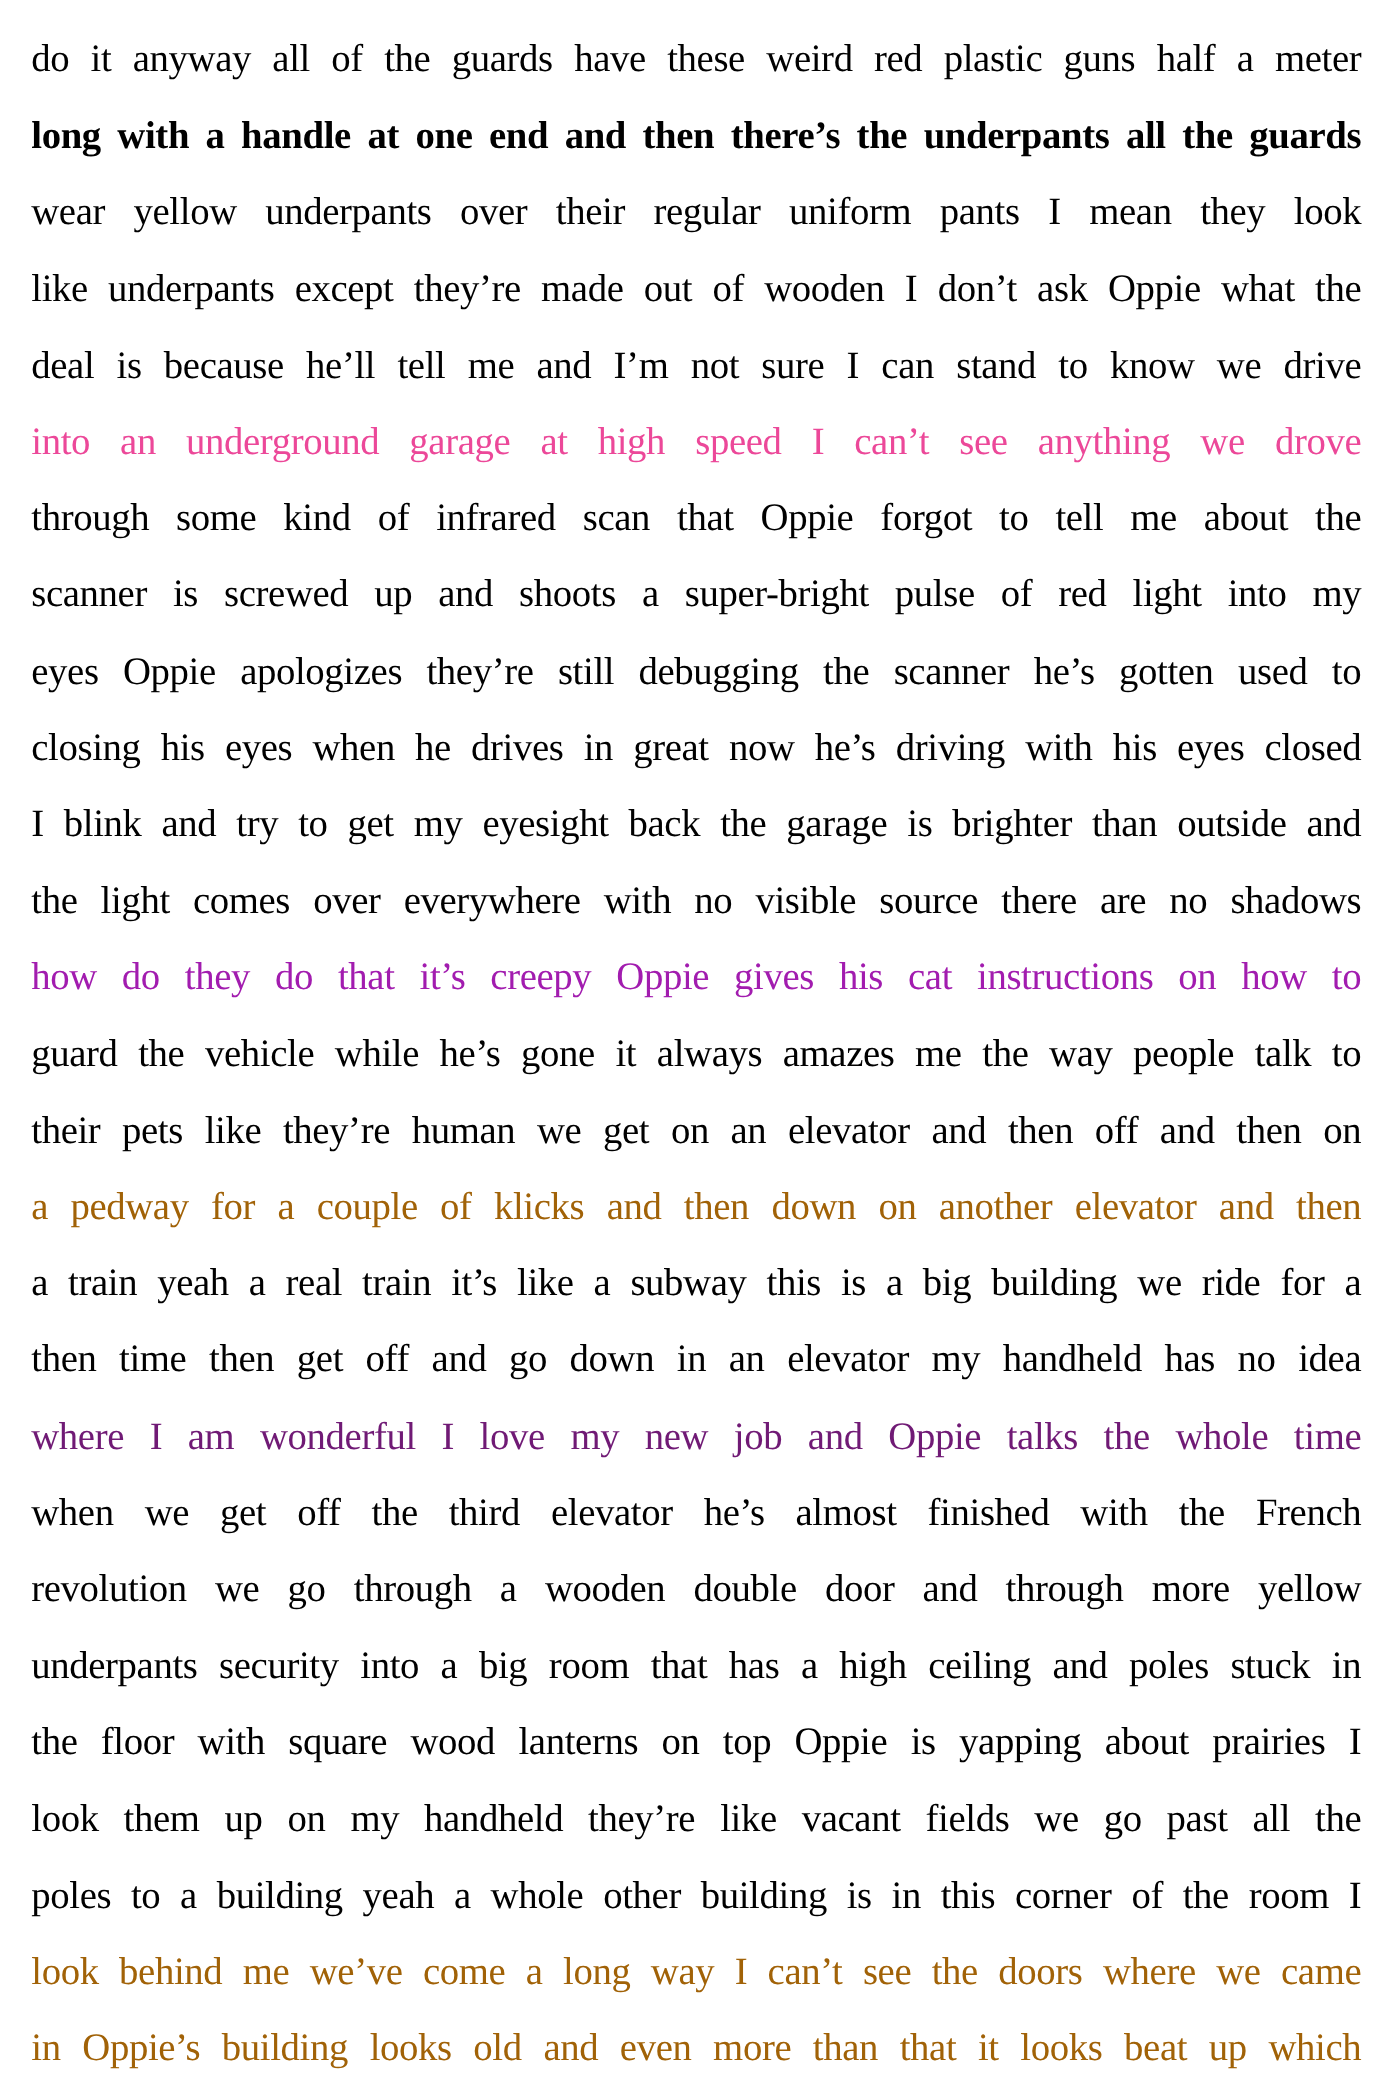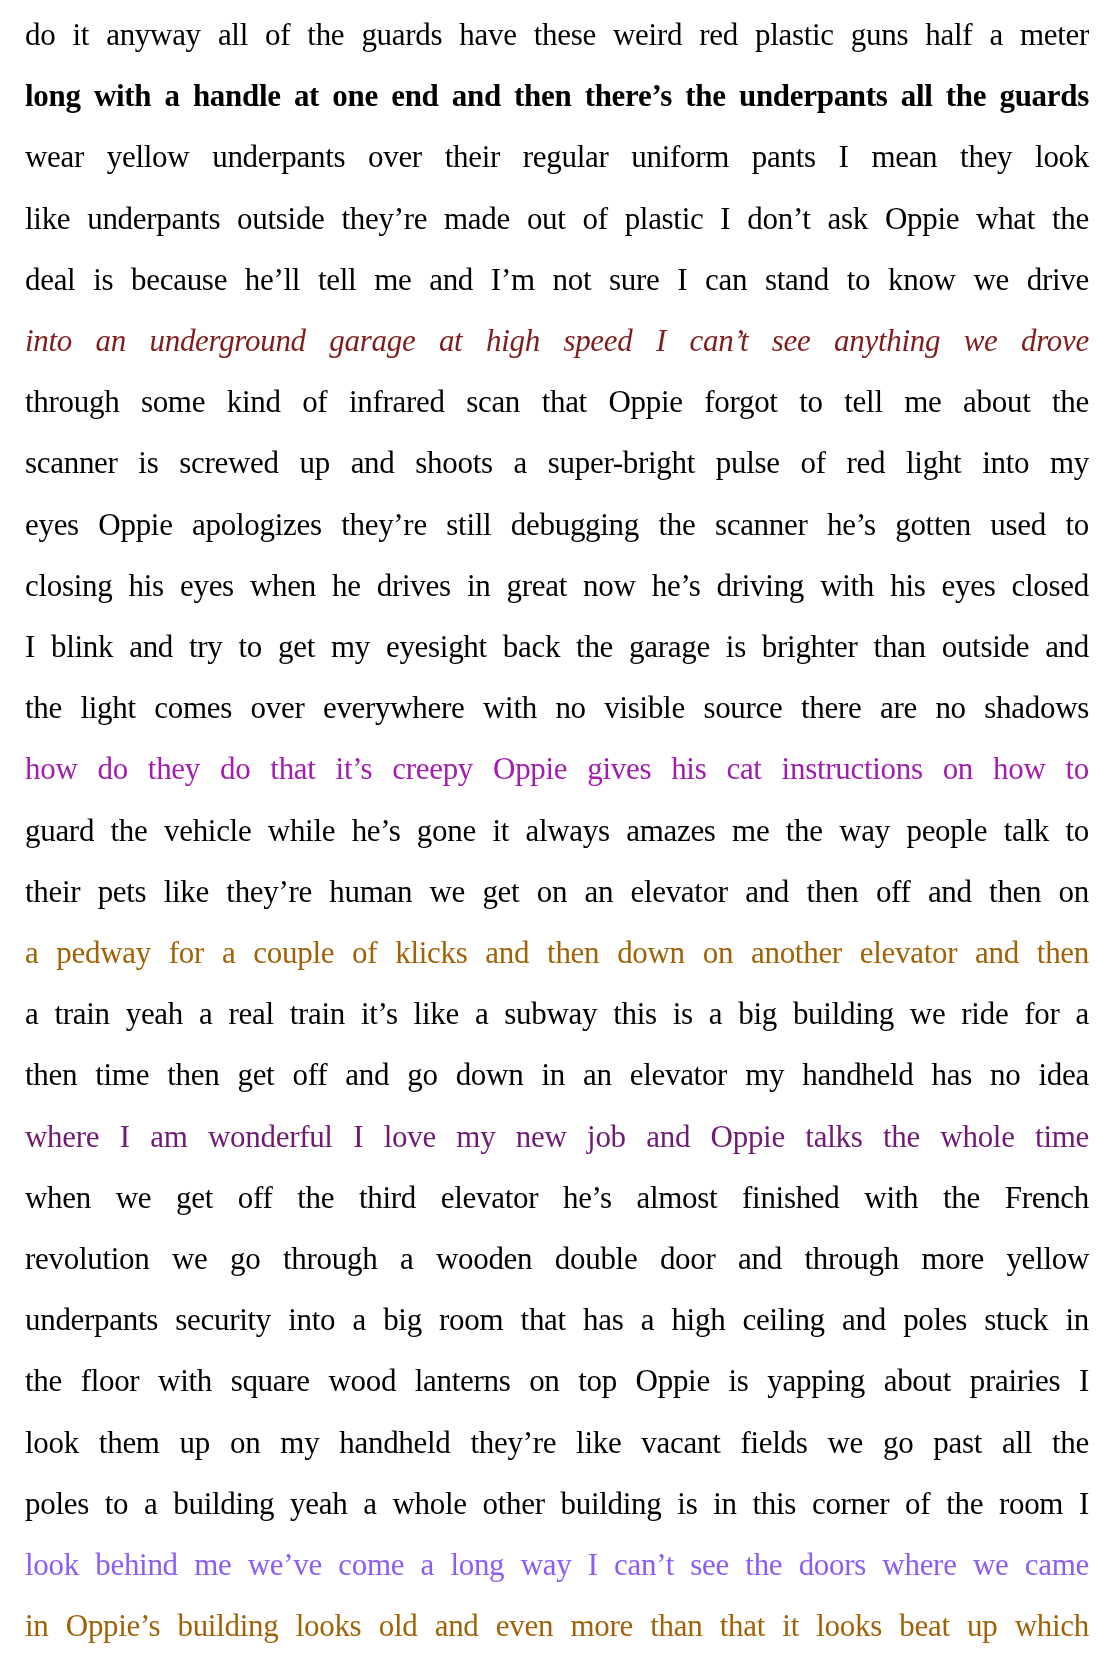--- a/index.html
+++ b/index.html
@@ -7,21 +7,21 @@
     padding: 0;
     width: 1112px;
     height: 1667px;
     overflow: hidden;
     background: #ffffff;
   }
   .page {
     box-sizing: border-box;
     width: 1112px;
     height: 1614px;
-    padding: 4px 23px 0 25px;
+    padding: 16px 23px 0 25px;
     background: #ffffff;
   }
   .line {
     font-family: "Liberation Serif", serif;
     font-size: 31px;
     line-height: 61.2px;
     letter-spacing: -0.3px;
     color: #000000;
     text-align: justify;
     text-align-last: justify;
@@ -29,37 +29,37 @@
     overflow: visible;
   }
 </style>
 </head>
 <body>
 
 <div class="page" style="background: rgb(255, 255, 255);">
     <div class="line" style="color: rgb(0, 0, 0);">do it anyway all of the guards have these weird red plastic guns half a meter</div>
     <div class="line" style="color: rgb(0, 0, 0); font-weight: bold;">long with a handle at one end and then there’s the underpants all the guards</div>
     <div class="line" style="color: rgb(0, 0, 0);">wear yellow underpants over their regular uniform pants I mean they look</div>
-    <div class="line" style="color: rgb(0, 0, 0);">like underpants outside they’re made out of plastic I don’t ask Oppie what the</div>
+    <div class="line" style="color: rgb(0, 0, 0);">like underpants except they’re made out of wooden I don’t ask Oppie what the</div>
     <div class="line" style="color: rgb(0, 0, 0);">deal is because he’ll tell me and I’m not sure I can stand to know we drive</div>
-    <div class="line" style="color: #7f1d1d; font-style: italic;">into an underground garage at high speed I can’t see anything we drove</div>
+    <div class="line" style="color: #ec4899;">into an underground garage at high speed I can’t see anything we drove</div>
     <div class="line" style="color: rgb(0, 0, 0);">through some kind of infrared scan that Oppie forgot to tell me about the</div>
     <div class="line" style="color: rgb(0, 0, 0);">scanner is screwed up and shoots a super-bright pulse of red light into my</div>
     <div class="line" style="color: rgb(0, 0, 0);">eyes Oppie apologizes they’re still debugging the scanner he’s gotten used to</div>
     <div class="line" style="color: rgb(0, 0, 0);">closing his eyes when he drives in great now he’s driving with his eyes closed</div>
     <div class="line" style="color: rgb(0, 0, 0);">I blink and try to get my eyesight back the garage is brighter than outside and</div>
     <div class="line" style="color: rgb(0, 0, 0);">the light comes over everywhere with no visible source there are no shadows</div>
     <div class="line" style="color: #a21caf;">how do they do that it’s creepy Oppie gives his cat instructions on how to</div>
     <div class="line" style="color: rgb(0, 0, 0);">guard the vehicle while he’s gone it always amazes me the way people talk to</div>
     <div class="line" style="color: rgb(0, 0, 0);">their pets like they’re human we get on an elevator and then off and then on</div>
     <div class="line" style="color: #a16207;">a pedway for a couple of klicks and then down on another elevator and then</div>
     <div class="line" style="color: rgb(0, 0, 0);">a train yeah a real train it’s like a subway this is a big building we ride for a</div>
     <div class="line" style="color: rgb(0, 0, 0);">then time then get off and go down in an elevator my handheld has no idea</div>
     <div class="line" style="color: #701a75;">where I am wonderful I love my new job and Oppie talks the whole time</div>
     <div class="line" style="color: rgb(0, 0, 0);">when we get off the third elevator he’s almost finished with the French</div>
     <div class="line" style="color: rgb(0, 0, 0);">revolution we go through a wooden double door and through more yellow</div>
     <div class="line" style="color: rgb(0, 0, 0);">underpants security into a big room that has a high ceiling and poles stuck in</div>
     <div class="line" style="color: rgb(0, 0, 0);">the floor with square wood lanterns on top Oppie is yapping about prairies I</div>
     <div class="line" style="color: rgb(0, 0, 0);">look them up on my handheld they’re like vacant fields we go past all the</div>
     <div class="line" style="color: rgb(0, 0, 0);">poles to a building yeah a whole other building is in this corner of the room I</div>
-    <div class="line" style="color: #8b5cf6;">look behind me we’ve come a long way I can’t see the doors where we came</div>
+    <div class="line" style="color: #a16207;">look behind me we’ve come a long way I can’t see the doors where we came</div>
     <div class="line" style="color: #a16207;">in Oppie’s building looks old and even more than that it looks beat up which</div>
   </div>
 
 </body></html>

